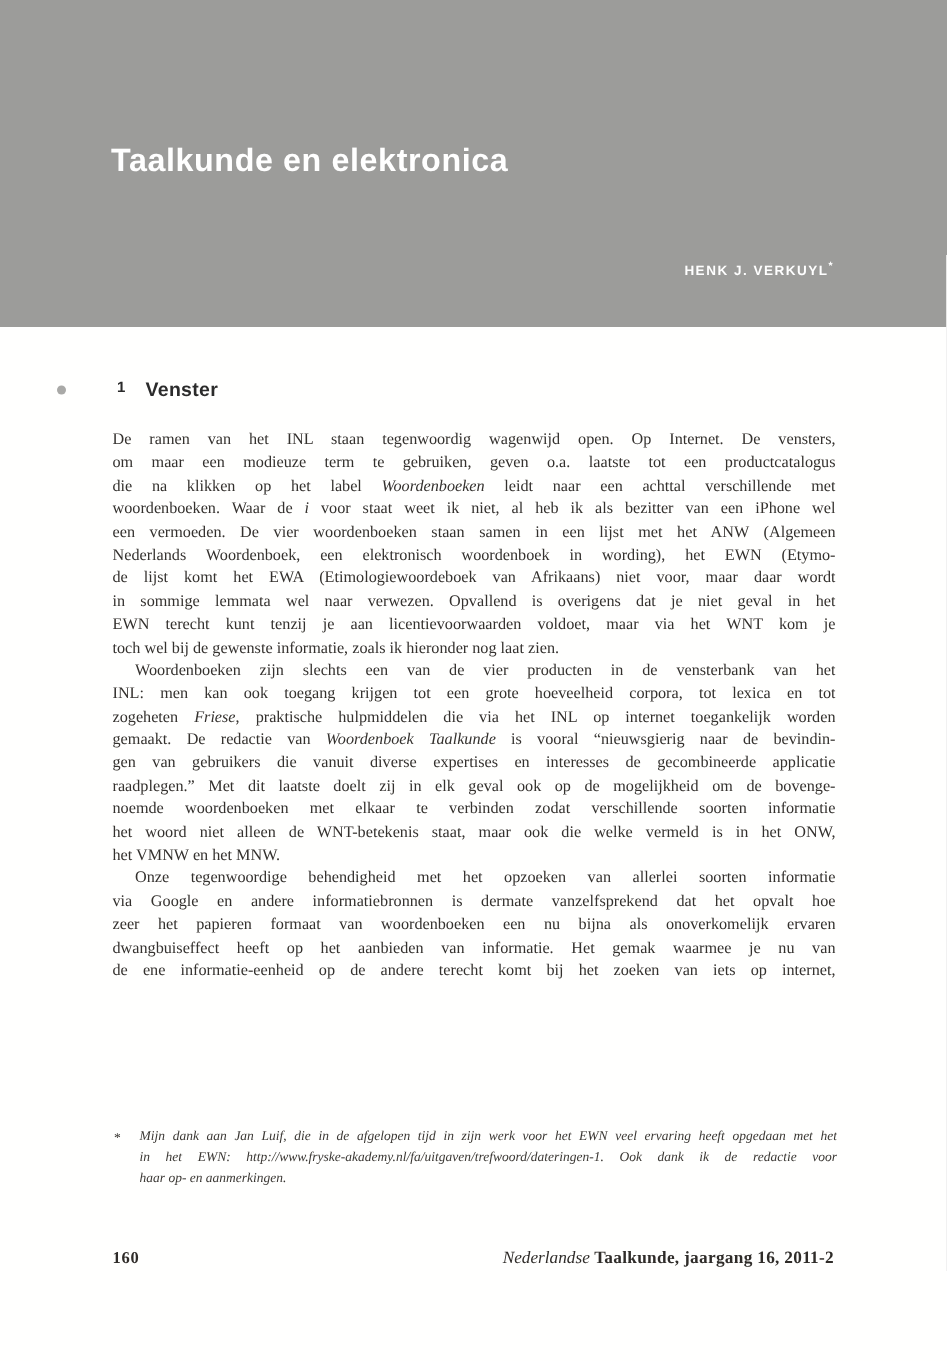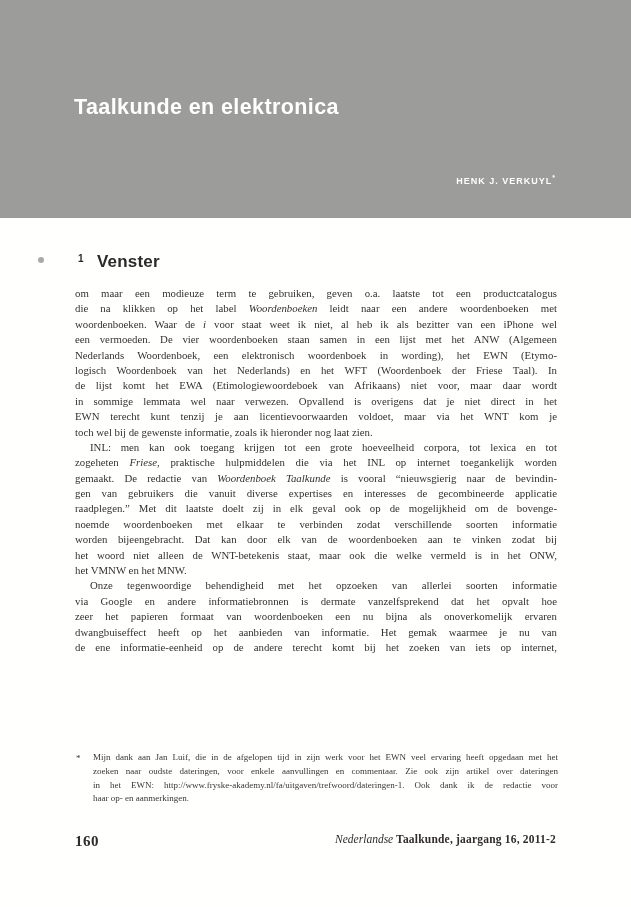--- a/index.html
+++ b/index.html
@@ -31,21 +31,21 @@
     border-radius:50%; background:#a9a9a7;
   }
   .sec-num {
     position:absolute; left:78px; top:1px;
     font-family:"Liberation Sans", sans-serif; font-weight:bold;
     font-size:10px; color:#2b2b2b;
   }
   .sec-title {
     position:absolute; left:97px; top:0;
     font-family:"Liberation Sans", sans-serif; font-weight:bold;
-    font-size:17px; letter-spacing:0.2px; color:#2b2b2b;
+    font-size:13px; letter-spacing:0.2px; color:#2b2b2b;
   }
   
   .body-text {
     position:absolute; left:75px; top:286px; width:482px;
     font-size:10.8px; color:#34312e;
   }
   .line {
     height:15.4px; line-height:15.4px;
     text-align:justify; text-align-last:justify;
     overflow:hidden; white-space:normal;
@@ -54,27 +54,27 @@
   .p-indent .line:first-child { text-indent:15px; }
   .it { font-style:italic; }
   
   .footnote {
     position:absolute; left:75px; top:751px; width:483px;
     font-size:9px; color:#3a3733;
   }
   .fn-marker { position:absolute; left:1px; top:2px; font-size:9px; }
   .fn-line {
     padding-left:18px; line-height:13.8px;
-    text-align:justify; text-align-last:justify; overflow:hidden;
+    text-align:justify; text-align-last:justify; overflow:hidden;font-style:italic;
   }
   .fn-line.last { text-align-last:left; }
   
   .footer-left {
     position:absolute; left:75px; top:833px;
-    font-size:15px; font-weight:bold; color:#2f2c29; letter-spacing:0.5px;
+    font-size:11px; font-weight:bold; color:#2f2c29; letter-spacing:0.5px;
   }
   .footer-right {
     position:absolute; right:75px; top:833px;
     font-size:11.5px; color:#2f2c29; text-align:center;
   }
   .footer-right .jit { font-style:italic; font-weight:normal; }
   .footer-right .jb  { font-weight:bold; letter-spacing:0.2px; }
 </style>
 </head>
 <body>
@@ -87,56 +87,55 @@
   </div>
 
   <div class="section">
     <span class="bullet"></span>
     <span class="sec-num">1</span>
     <span class="sec-title">Venster</span>
   </div>
 
   <div class="body-text">
       <div class="para">
+        <div class="line"><span>De ramen van het INL staan tegenwoordig wagenwijd open. Op Internet. De vensters,</span></div>
         <div class="line"><span>om maar een modieuze term te gebruiken, geven o.a. laatste tot een productcatalogus</span></div>
-        <div class="line"><span>die na klikken op het label </span><span class="it">Woordenboeken</span><span> leidt naar een andere woordenboeken met</span></div>
+        <div class="line"><span>die na klikken op het label </span><span class="it">Woordenboeken</span><span> leidt naar een achttal verschillende met</span></div>
         <div class="line"><span>woordenboeken. Waar de </span><span class="it">i</span><span> voor staat weet ik niet, al heb ik als bezitter van een iPhone wel</span></div>
         <div class="line"><span>een vermoeden. De vier woordenboeken staan samen in een lijst met het ANW (Algemeen</span></div>
         <div class="line"><span>Nederlands Woordenboek, een elektronisch woordenboek in wording), het EWN (Etymo-</span></div>
-        <div class="line"><span>logisch Woordenboek van het Nederlands) en het WFT (Woordenboek der Friese Taal). In</span></div>
         <div class="line"><span>de lijst komt het EWA (Etimologiewoordeboek van Afrikaans) niet voor, maar daar wordt</span></div>
-        <div class="line"><span>in sommige lemmata wel naar verwezen. Opvallend is overigens dat je niet direct in het</span></div>
+        <div class="line"><span>in sommige lemmata wel naar verwezen. Opvallend is overigens dat je niet geval in het</span></div>
         <div class="line"><span>EWN terecht kunt tenzij je aan licentievoorwaarden voldoet, maar via het WNT kom je</span></div>
         <div class="line last"><span>toch wel bij de gewenste informatie, zoals ik hieronder nog laat zien.</span></div>
       </div>
       <div class="para p-indent">
+        <div class="line"><span>Woordenboeken zijn slechts een van de vier producten in de vensterbank van het</span></div>
         <div class="line"><span>INL: men kan ook toegang krijgen tot een grote hoeveelheid corpora, tot lexica en tot</span></div>
         <div class="line"><span>zogeheten </span><span class="it">Friese</span><span>, praktische hulpmiddelen die via het INL op internet toegankelijk worden</span></div>
         <div class="line"><span>gemaakt. De redactie van </span><span class="it">Woordenboek Taalkunde</span><span> is vooral “nieuwsgierig naar de bevindin-</span></div>
         <div class="line"><span>gen van gebruikers die vanuit diverse expertises en interesses de gecombineerde applicatie</span></div>
         <div class="line"><span>raadplegen.” Met dit laatste doelt zij in elk geval ook op de mogelijkheid om de bovenge-</span></div>
         <div class="line"><span>noemde woordenboeken met elkaar te verbinden zodat verschillende soorten informatie</span></div>
-        <div class="line"><span>worden bijeengebracht. Dat kan door elk van de woordenboeken aan te vinken zodat bij</span></div>
         <div class="line"><span>het woord niet alleen de WNT-betekenis staat, maar ook die welke vermeld is in het ONW,</span></div>
         <div class="line last"><span>het VMNW en het MNW.</span></div>
       </div>
       <div class="para p-indent">
         <div class="line"><span>Onze tegenwoordige behendigheid met het opzoeken van allerlei soorten informatie</span></div>
         <div class="line"><span>via Google en andere informatiebronnen is dermate vanzelfsprekend dat het opvalt hoe</span></div>
         <div class="line"><span>zeer het papieren formaat van woordenboeken een nu bijna als onoverkomelijk ervaren</span></div>
         <div class="line"><span>dwangbuiseffect heeft op het aanbieden van informatie. Het gemak waarmee je nu van</span></div>
         <div class="line"><span>de ene informatie-eenheid op de andere terecht komt bij het zoeken van iets op internet,</span></div>
       </div>
     </div>
 
   <div class="footnote">
     <span class="fn-marker">*</span>
     <div id="footnote-lines">
         <div class="fn-line">Mijn dank aan Jan Luif, die in de afgelopen tijd in zijn werk voor het EWN veel ervaring heeft opgedaan met het</div>
-        <div class="fn-line">zoeken naar oudste dateringen, voor enkele aanvullingen en commentaar. Zie ook zijn artikel over dateringen</div>
         <div class="fn-line">in het EWN: http://www.fryske-akademy.nl/fa/uitgaven/trefwoord/dateringen-1. Ook dank ik de redactie voor</div>
         <div class="fn-line last">haar op- en aanmerkingen.</div>
       </div>
   </div>
 
   <div class="footer-left">160</div>
   <div class="footer-right"><span class="jit">Nederlandse</span><span class="jb"> Taalkunde, jaargang 16, 2011-2</span></div>
 
 </div>
 

